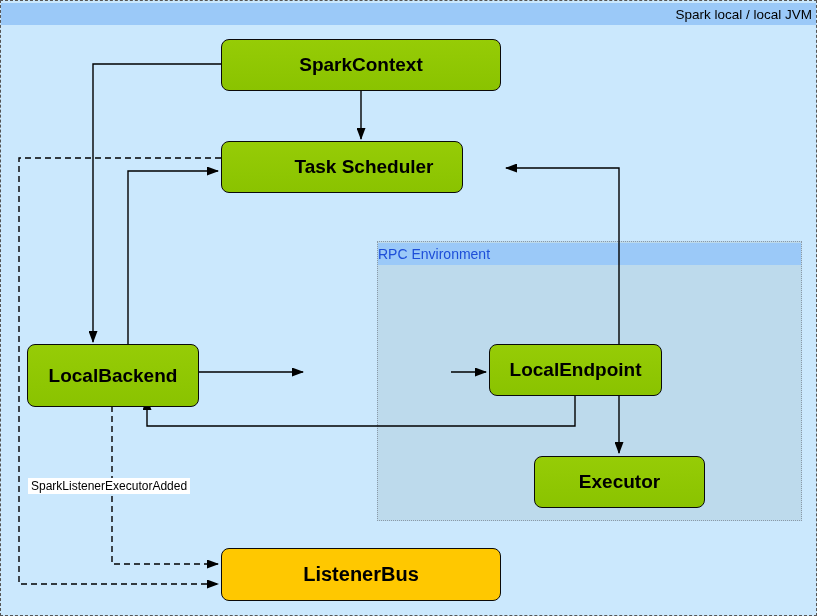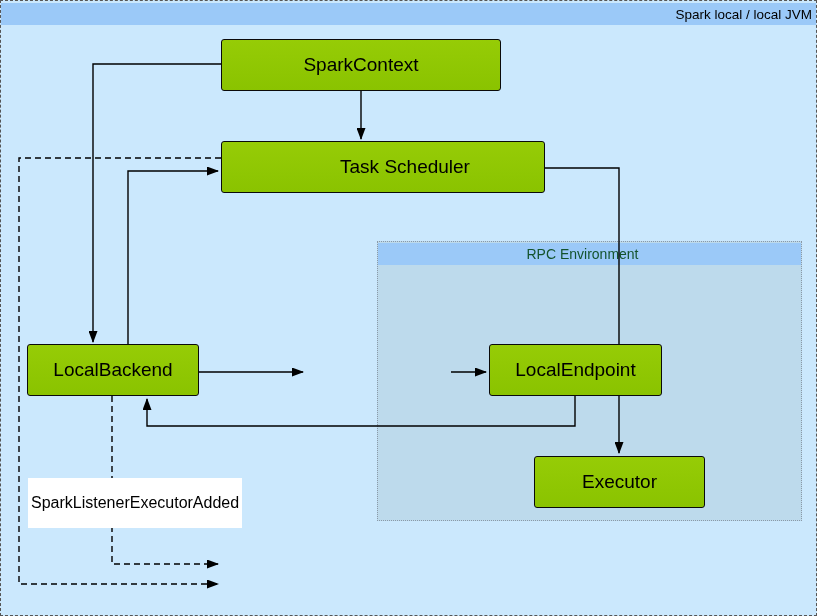--- a/index.html
+++ b/index.html
@@ -13,53 +13,53 @@
     display:flex;align-items:center;justify-content:flex-end;
     font-size:13.5px;color:#000;box-sizing:border-box;padding-right:4px;
   }
   
   .rpc-region{
     position:absolute;left:376px;top:240px;width:425px;height:280px;
     background:#BDDAEC;border:1px dotted #8A99A8;box-sizing:border-box;z-index:1;
   }
   .rpc-strip{
     position:absolute;left:0;top:1px;width:100%;height:22px;background:#9BC9F8;
-    display:flex;align-items:center;justify-content:center;
-    font-size:14px;color:#14532d;box-sizing:border-box;padding-right:14px;
+    display:flex;align-items:center;justify-content:flex-start;
+    font-size:14px;color:#1d4ed8;box-sizing:border-box;padding-right:14px;
   }
   
   svg.edges{position:absolute;left:0;top:0;z-index:2;pointer-events:none;}
   svg.edges polyline{fill:none;stroke:#000;stroke-width:1.4;}
   svg.edges polyline.dashed{stroke-dasharray:6 4;}
   
   .node{
     position:absolute;display:flex;align-items:center;justify-content:center;
-    border:1.6px solid #0A0A0A;border-radius:3px;box-sizing:border-box;
-    color:#000;z-index:3;text-align:center;
+    border:1.6px solid #0A0A0A;border-radius:8px;box-sizing:border-box;
+    color:#000;z-index:3;text-align:center;font-weight:bold;
   }
   .green{background:linear-gradient(#96CC06,#8AC300);}
   .yellow{background:#FFC800;}
   .big{font-size:19px;}
   .n-sparkcontext{left:220px;top:38px;width:280px;height:52px;}
-  .n-taskscheduler{left:220px;top:140px;width:324px;height:52px;padding-left:44px;}
-  .n-localbackend{left:26px;top:343px;width:172px;height:52px;}
+  .n-taskscheduler{left:220px;top:140px;width:242px;height:52px;padding-left:44px;}
+  .n-localbackend{left:26px;top:343px;width:172px;height:63px;}
   .n-localendpoint{left:488px;top:343px;width:173px;height:52px;}
   .n-executor{left:533px;top:455px;width:171px;height:52px;}
   .n-listenerbus{left:220px;top:547px;width:280px;height:53px;font-size:20px;}
   .pill{
     position:absolute;left:305px;top:357px;width:145px;height:28px;
     display:flex;align-items:center;justify-content:center;
     background:linear-gradient(#FFCE74,#F89B04);
     border:1.4px solid #9C6000;border-radius:10px;
     box-shadow:0 0 0 2.5px #FFAD42;
     font-size:11.5px;color:#000;z-index:3;box-sizing:border-box;
   }
   .event-label{
     position:absolute;left:27px;top:477px;background:#FFF;
-    font-size:16px;color:#000;padding:16px 3px;z-index:4;white-space:nowrap;
+    font-size:12px;color:#000;padding:1px 3px;z-index:4;white-space:nowrap;
   }
 </style>
 </head>
 <body>
 
 <div id="canvas">
 
   <div class="title-strip">
     <span>Spark local / local JVM</span>
   </div>
@@ -102,16 +102,19 @@
 
 
   <div class="node green big n-executor">
     <span>Executor</span>
   </div>
 
   <div class="node green big n-localendpoint">
     <span>LocalEndpoint</span>
   </div>
 
+  <div class="node yellow n-listenerbus">
+    <span>ListenerBus</span>
+  </div>
 
   <div class="event-label">SparkListenerExecutorAdded</div>
 
 </div>
 
 </body></html>

